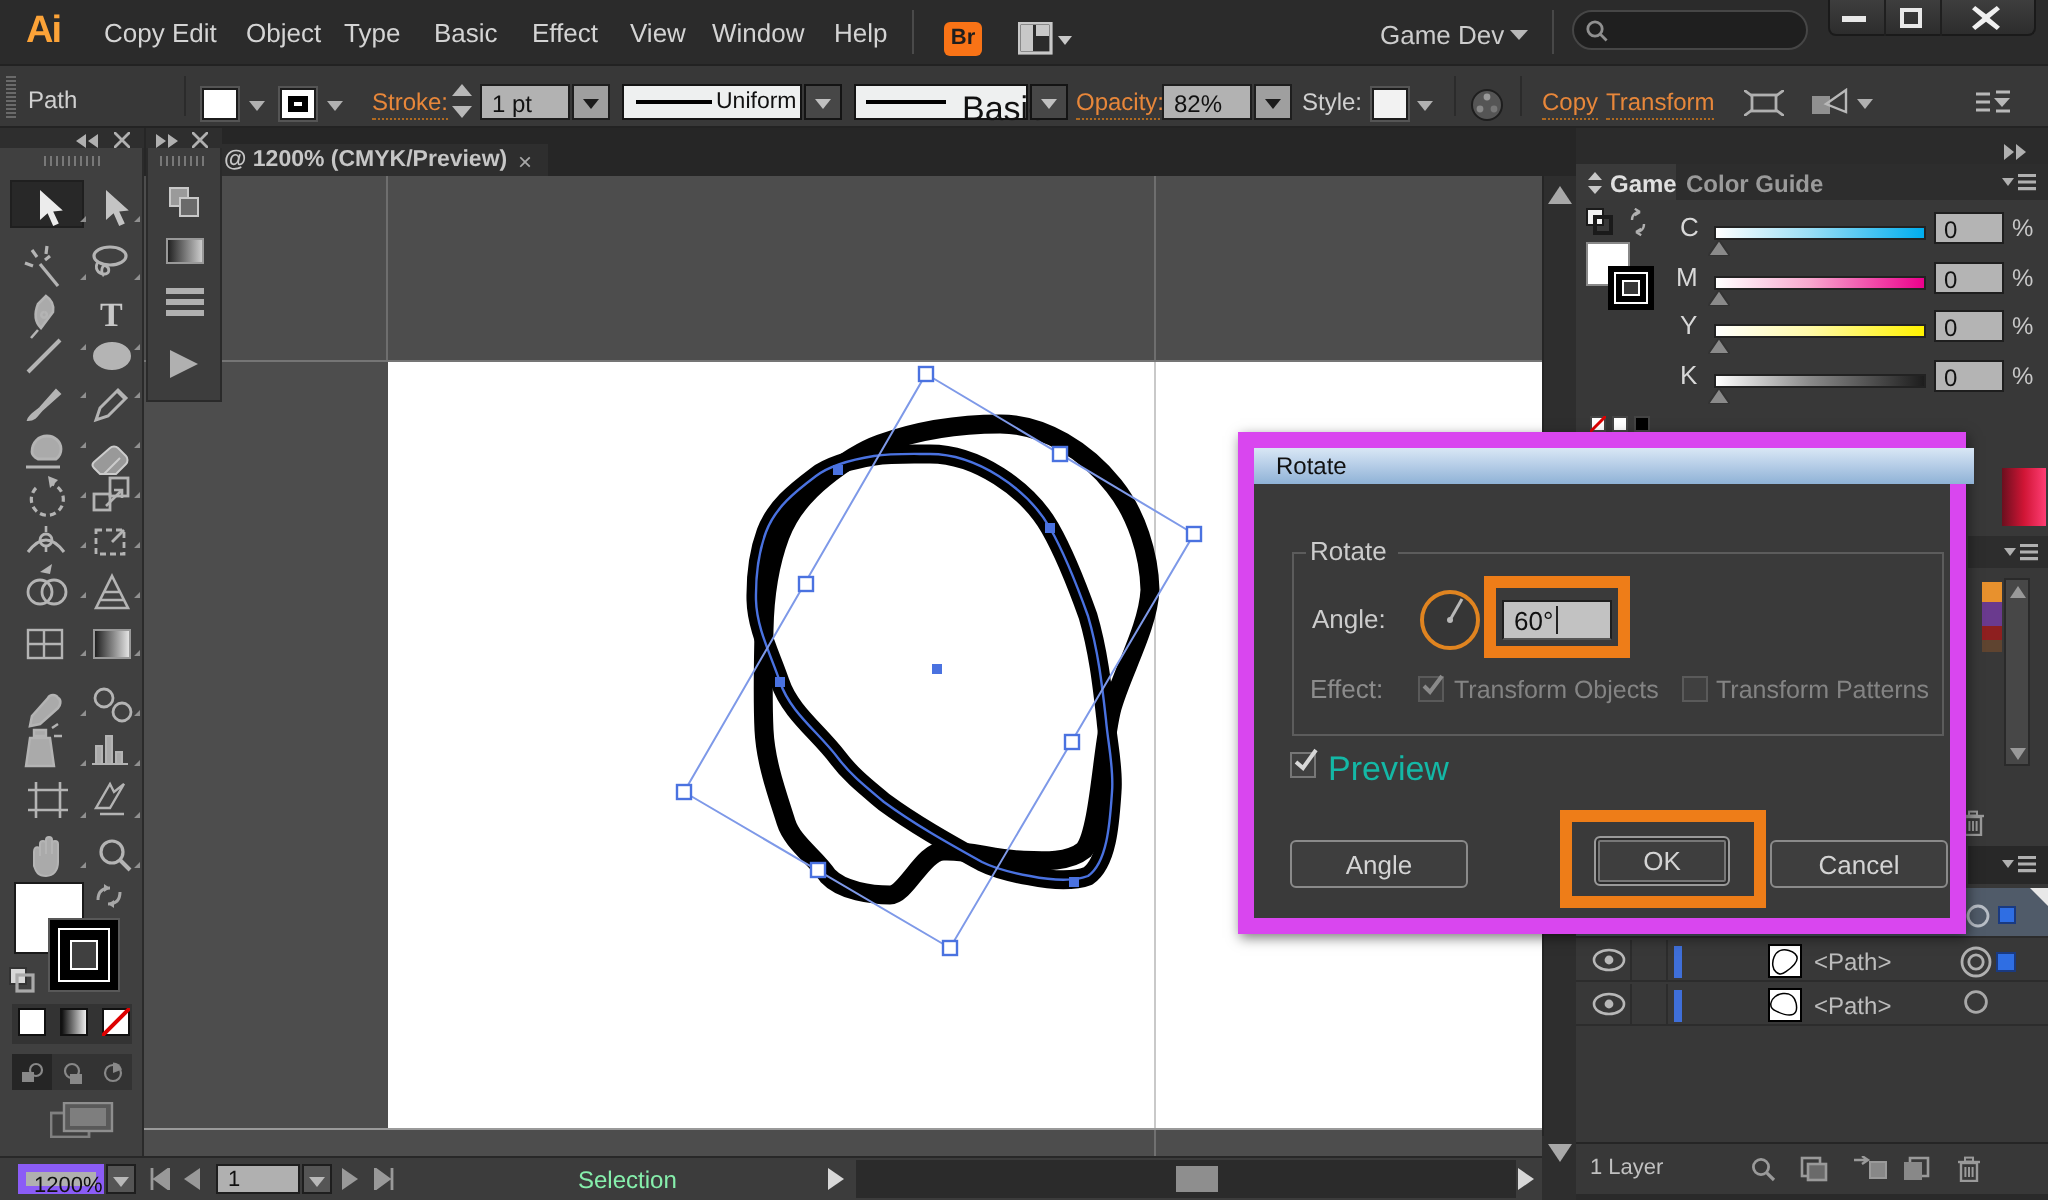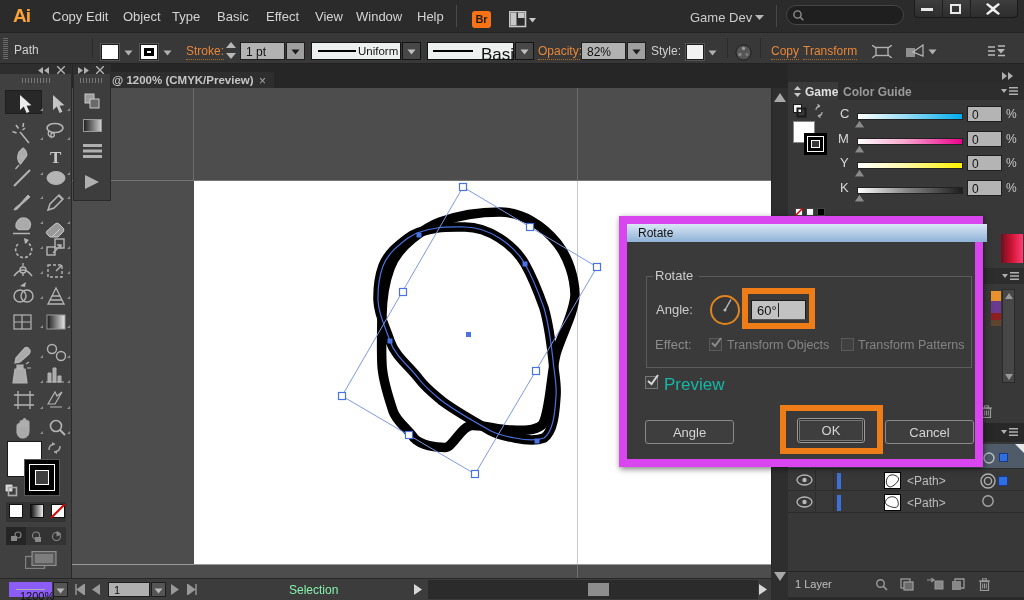--- a/index.html
+++ b/index.html
@@ -398,21 +398,21 @@
 </svg>
 <svg class="abs" style="left:978px;top:578px;" width="13" height="13" viewBox="0 0 13 13">
   <rect x="2.5" y="3.5" width="8" height="9" fill="none" stroke="#9a9a9a" stroke-width="1.2"></rect>
   <line x1="1" y1="3" x2="12" y2="3" stroke="#9a9a9a" stroke-width="1.2"></line>
   <rect x="4.5" y="0.8" width="4" height="2" fill="none" stroke="#9a9a9a" stroke-width="1"></rect>
   <path d="M4.7 5.5 v5 M6.5 5.5 v5 M8.3 5.5 v5" stroke="#9a9a9a" stroke-width="1"></path>
 </svg>
 <div class="abs" style="left:788px;top:597px;width:236px;height:3px;background:#2a2a2a;"></div>
 
 <div class="abs" style="left:0;top:578px;width:788px;height:22px;background:#3c3c3c;border-top:1px solid #282828;"></div>
-<div class="abs" style="left:9px;top:582px;width:43px;height:15px;background:#b0b0b0;border:7px solid #8b5cf6;color:#111;font-size:11px;padding:1px 0 0 4px;">1200%</div>
+<div class="abs" style="left:9px;top:582px;width:43px;height:15px;background:#b0b0b0;border:4px solid #8b5cf6;color:#111;font-size:11px;padding:1px 0 0 4px;">1200%</div>
 <div class="abs" style="left:53px;top:582px;width:15px;height:15px;background:#555;border:1px solid #1e1e1e;"></div>
 <svg class="abs" style="left:56px;top:588px;" width="9" height="6">
       <path d="M0.5 0.5 l8 0 -4 5 z" fill="#b8b8b8"></path>
     </svg>
 <svg class="abs" style="left:74px;top:584px;" width="11" height="11" viewBox="0 0 11 11">
       <path d="M2 0 v11 M11 0 L3.5 5.5 L11 11 Z" fill="#999" stroke="#999" stroke-width="1.4"></path>
     </svg>
 <svg class="abs" style="left:91px;top:584px;" width="9" height="11">
       <path d="M9 0 L1 5.5 L9 11 Z" fill="#999"></path>
     </svg>

